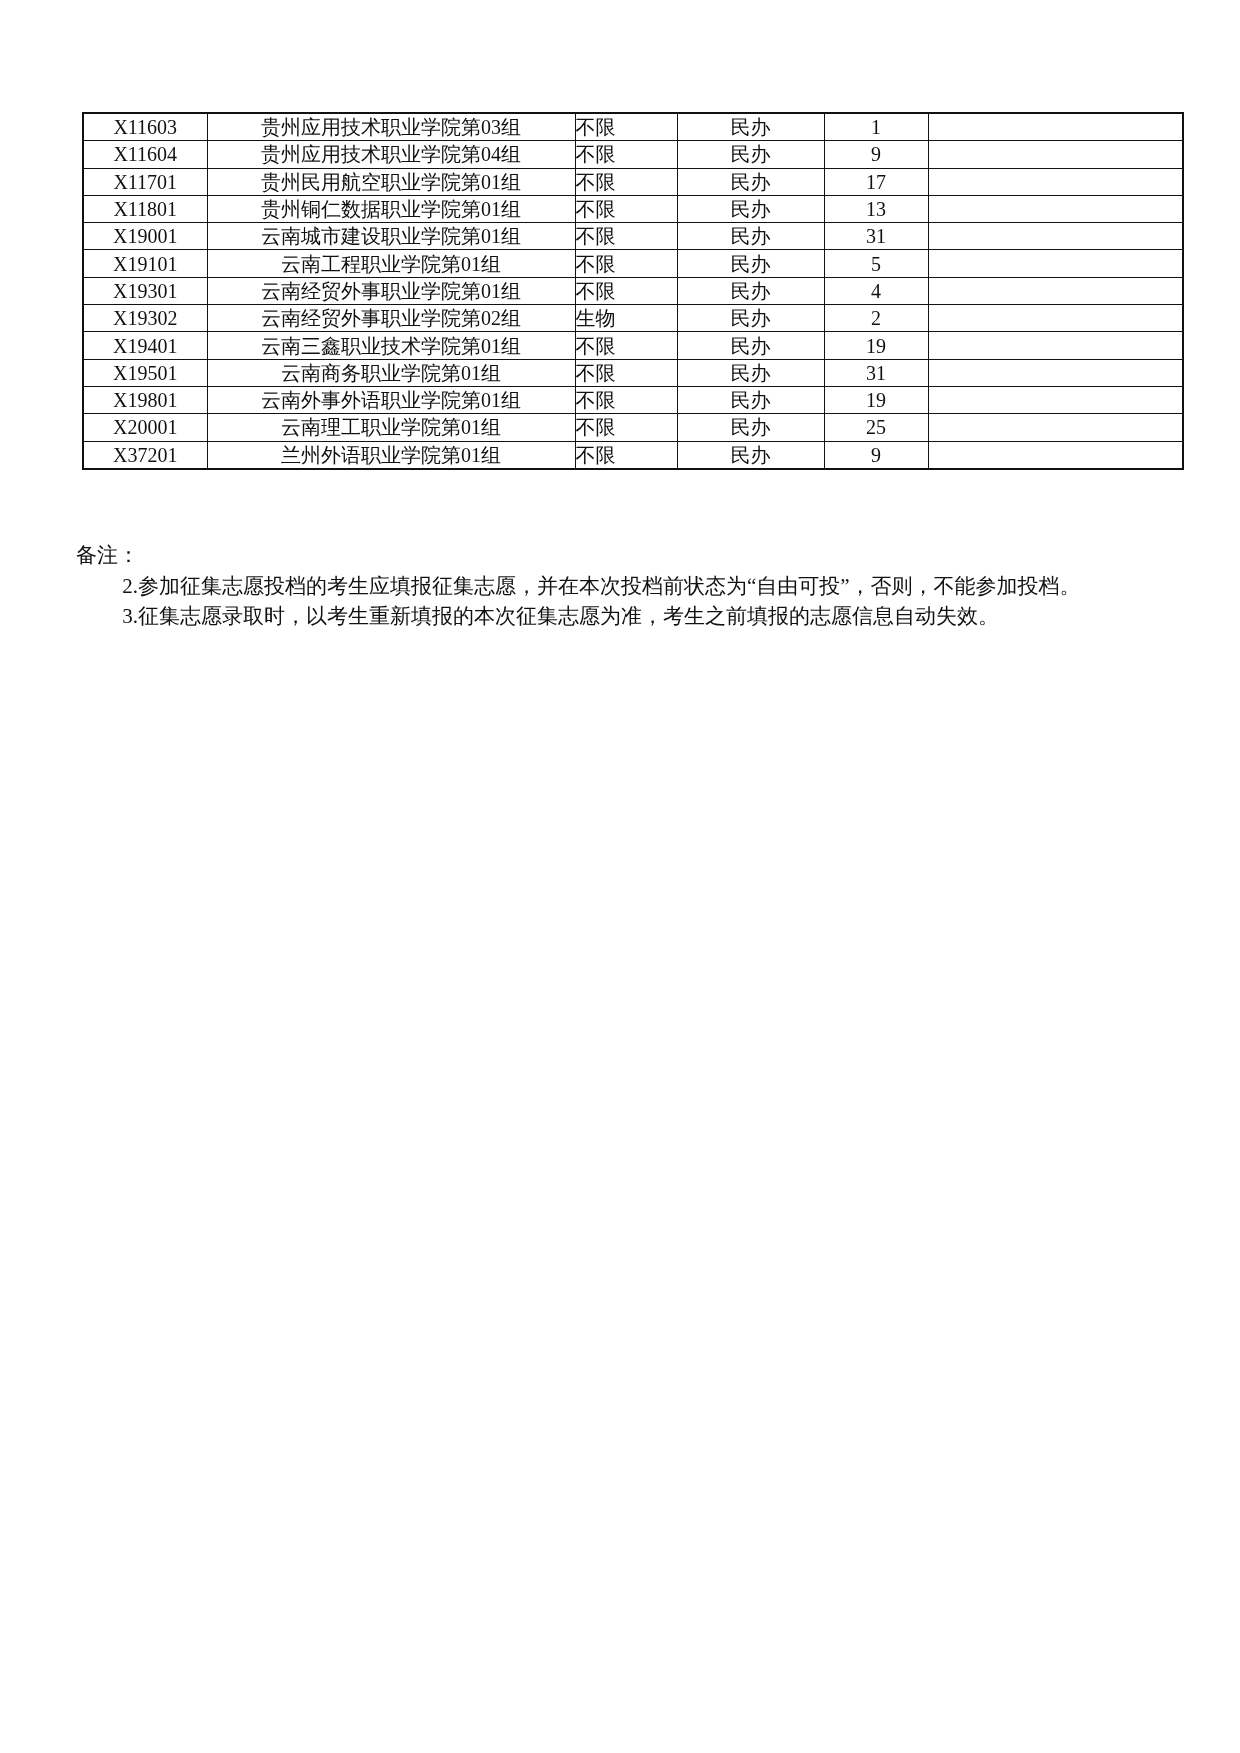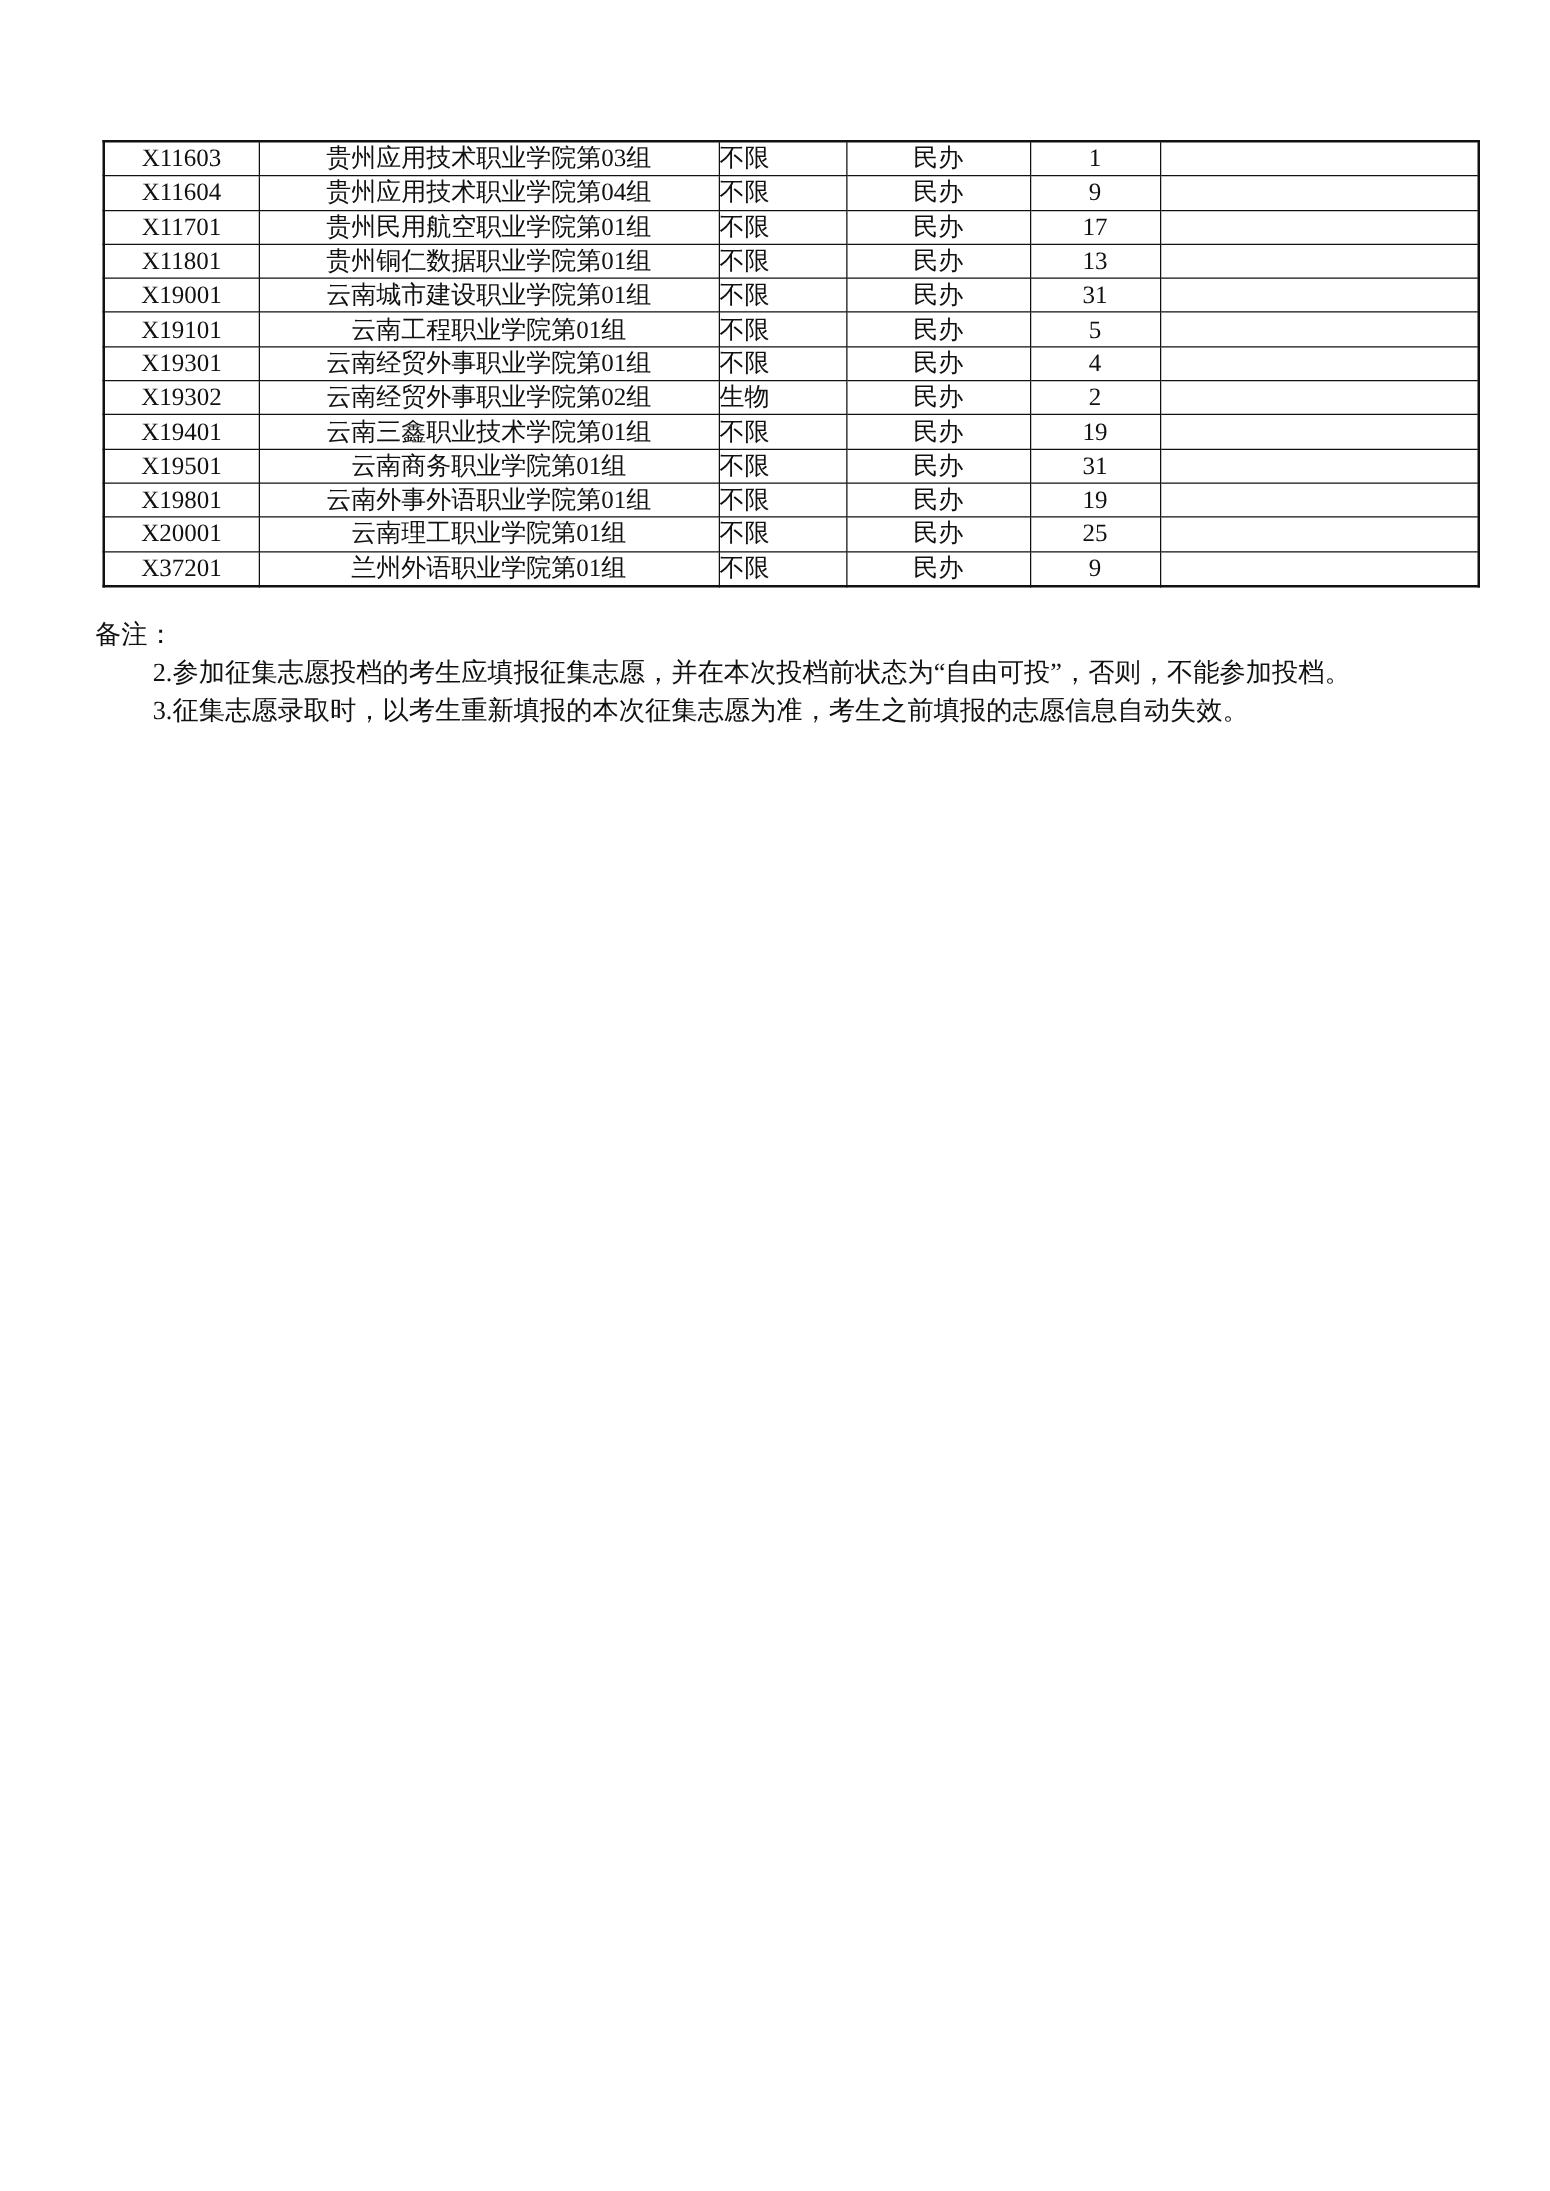--- a/index.html
+++ b/index.html
@@ -54,21 +54,21 @@
   .notes {
     position: absolute;
     left: 76px;
     top: 492px;
     width: 1080px;
     font-size: 21px;
     line-height: 30.6px;
     color: #111;
     text-align: justify;
   }
-  .notes .title { display: block; }
+  .notes .title { display: block; margin-top: 48px; }
   .notes .item {
     display: block;
     text-indent: 2.2em;
     text-align: justify;
     text-align-last: left;
   }
 </style>
 </head>
 <body>
 

